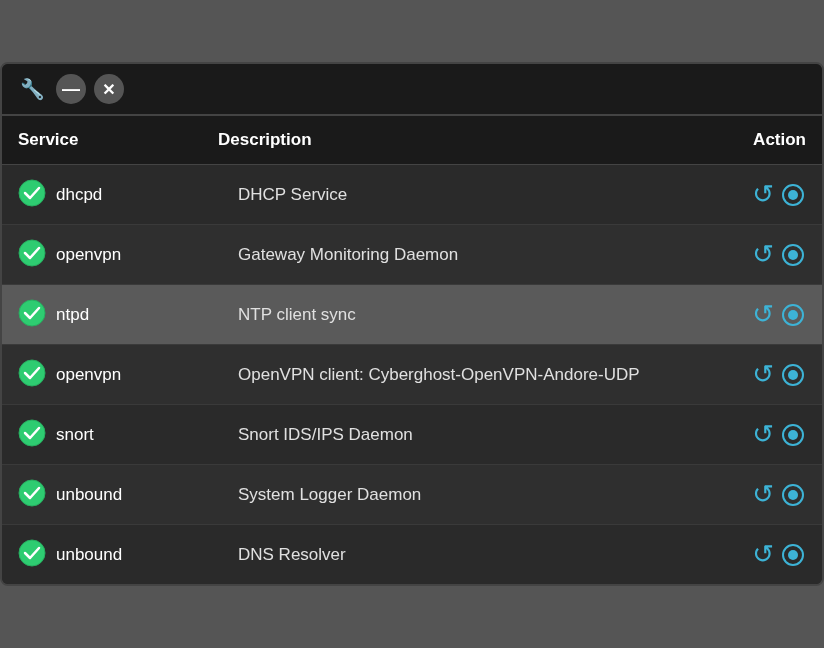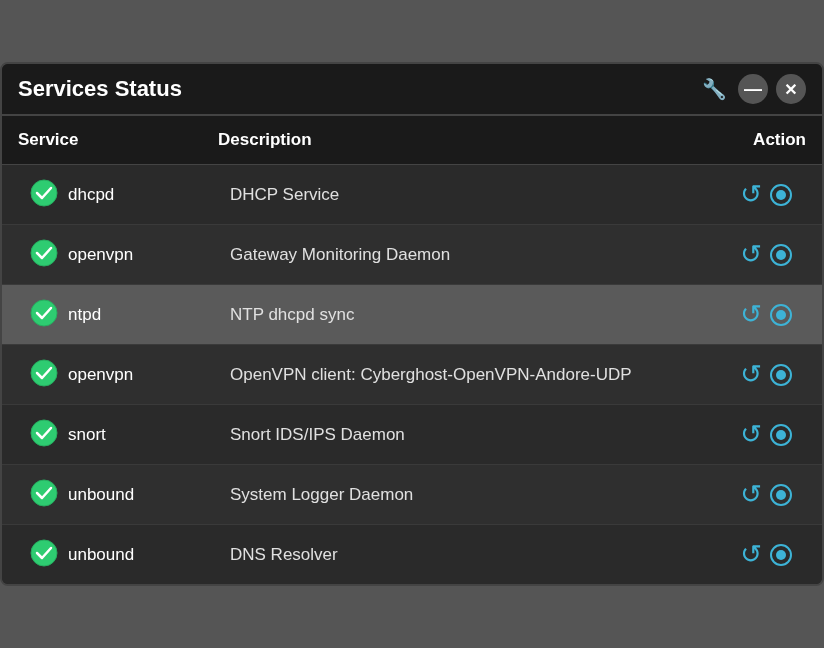--- a/index.html
+++ b/index.html
@@ -96,23 +96,24 @@
       font-size: 17px;
     }
 
     .header-cell.action {
       text-align: right;
     }
 
     .table-row {
       display: grid;
       grid-template-columns: 200px 1fr 100px;
-      padding: 12px 28px;
+      padding: 12px 16px;
       border-bottom: 1px solid #3a3a3a;
       align-items: center;
+      gap: 20px;
     }
 
     .table-row:nth-child(odd) {
       background: #2a2a2a;
     }
 
     .table-row:nth-child(even) {
       background: #2f2f2f;
     }
 
@@ -166,21 +167,20 @@
       width: 28px;
       height: 28px;
     }
   </style>
 </head>
 <body>
 
 <div class="window">
 
   <div class="titlebar">
-    <span class="titlebar-title">Services Status</span>
     <div class="titlebar-controls">
       <button class="titlebar-btn btn-wrench">🔧</button>
       <button class="titlebar-btn btn-minimize">—</button>
       <button class="titlebar-btn btn-close">✕</button>
     </div>
   </div>
 
   <div class="table-container">
 
     <div class="table-header">
@@ -229,21 +229,21 @@
       </div>
     </div>
         <div class="table-row highlighted">
       <div class="service-cell">
         <span><svg class="check-circle" viewBox="0 0 28 28" xmlns="http://www.w3.org/2000/svg">
       <circle cx="14" cy="14" r="13" fill="#2ecc71" stroke="#27ae60" stroke-width="1"></circle>
       <polyline points="7,14 12,19 21,9" fill="none" stroke="white" stroke-width="2.5" stroke-linecap="round" stroke-linejoin="round"></polyline>
     </svg></span>
         <span class="service-name">ntpd</span>
       </div>
-      <div class="description-cell">NTP dhcpd sync</div>
+      <div class="description-cell">NTP client sync</div>
       <div class="action-cell">
         <button class="action-btn" title="Restart" style="font-size:26px; color:#3db3d6;">↺</button>
         <button class="action-btn" title="Stop" style="font-size:22px; color:#3db3d6;">
           <svg width="22" height="22" viewBox="0 0 22 22" xmlns="http://www.w3.org/2000/svg">
             <circle cx="11" cy="11" r="10" fill="none" stroke="#3db3d6" stroke-width="2"></circle>
             <circle cx="11" cy="11" r="5" fill="#3db3d6"></circle>
           </svg>
         </button>
       </div>
     </div>

